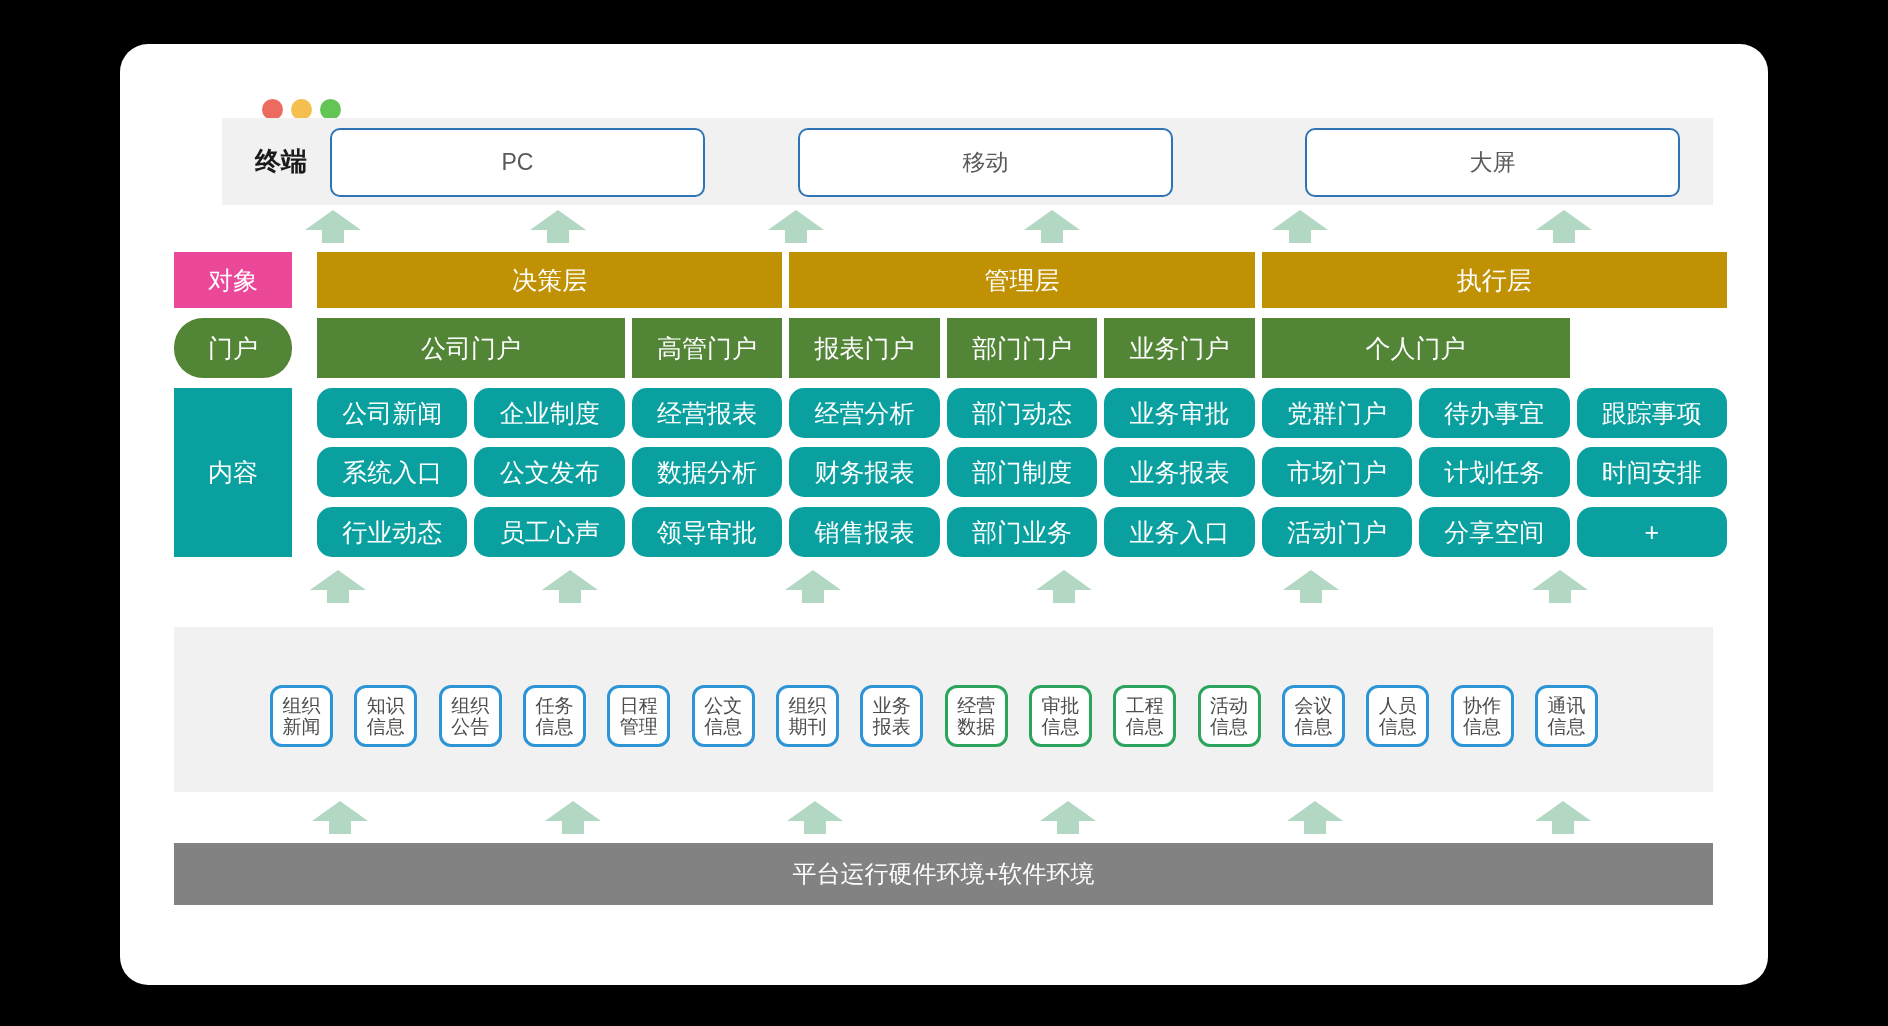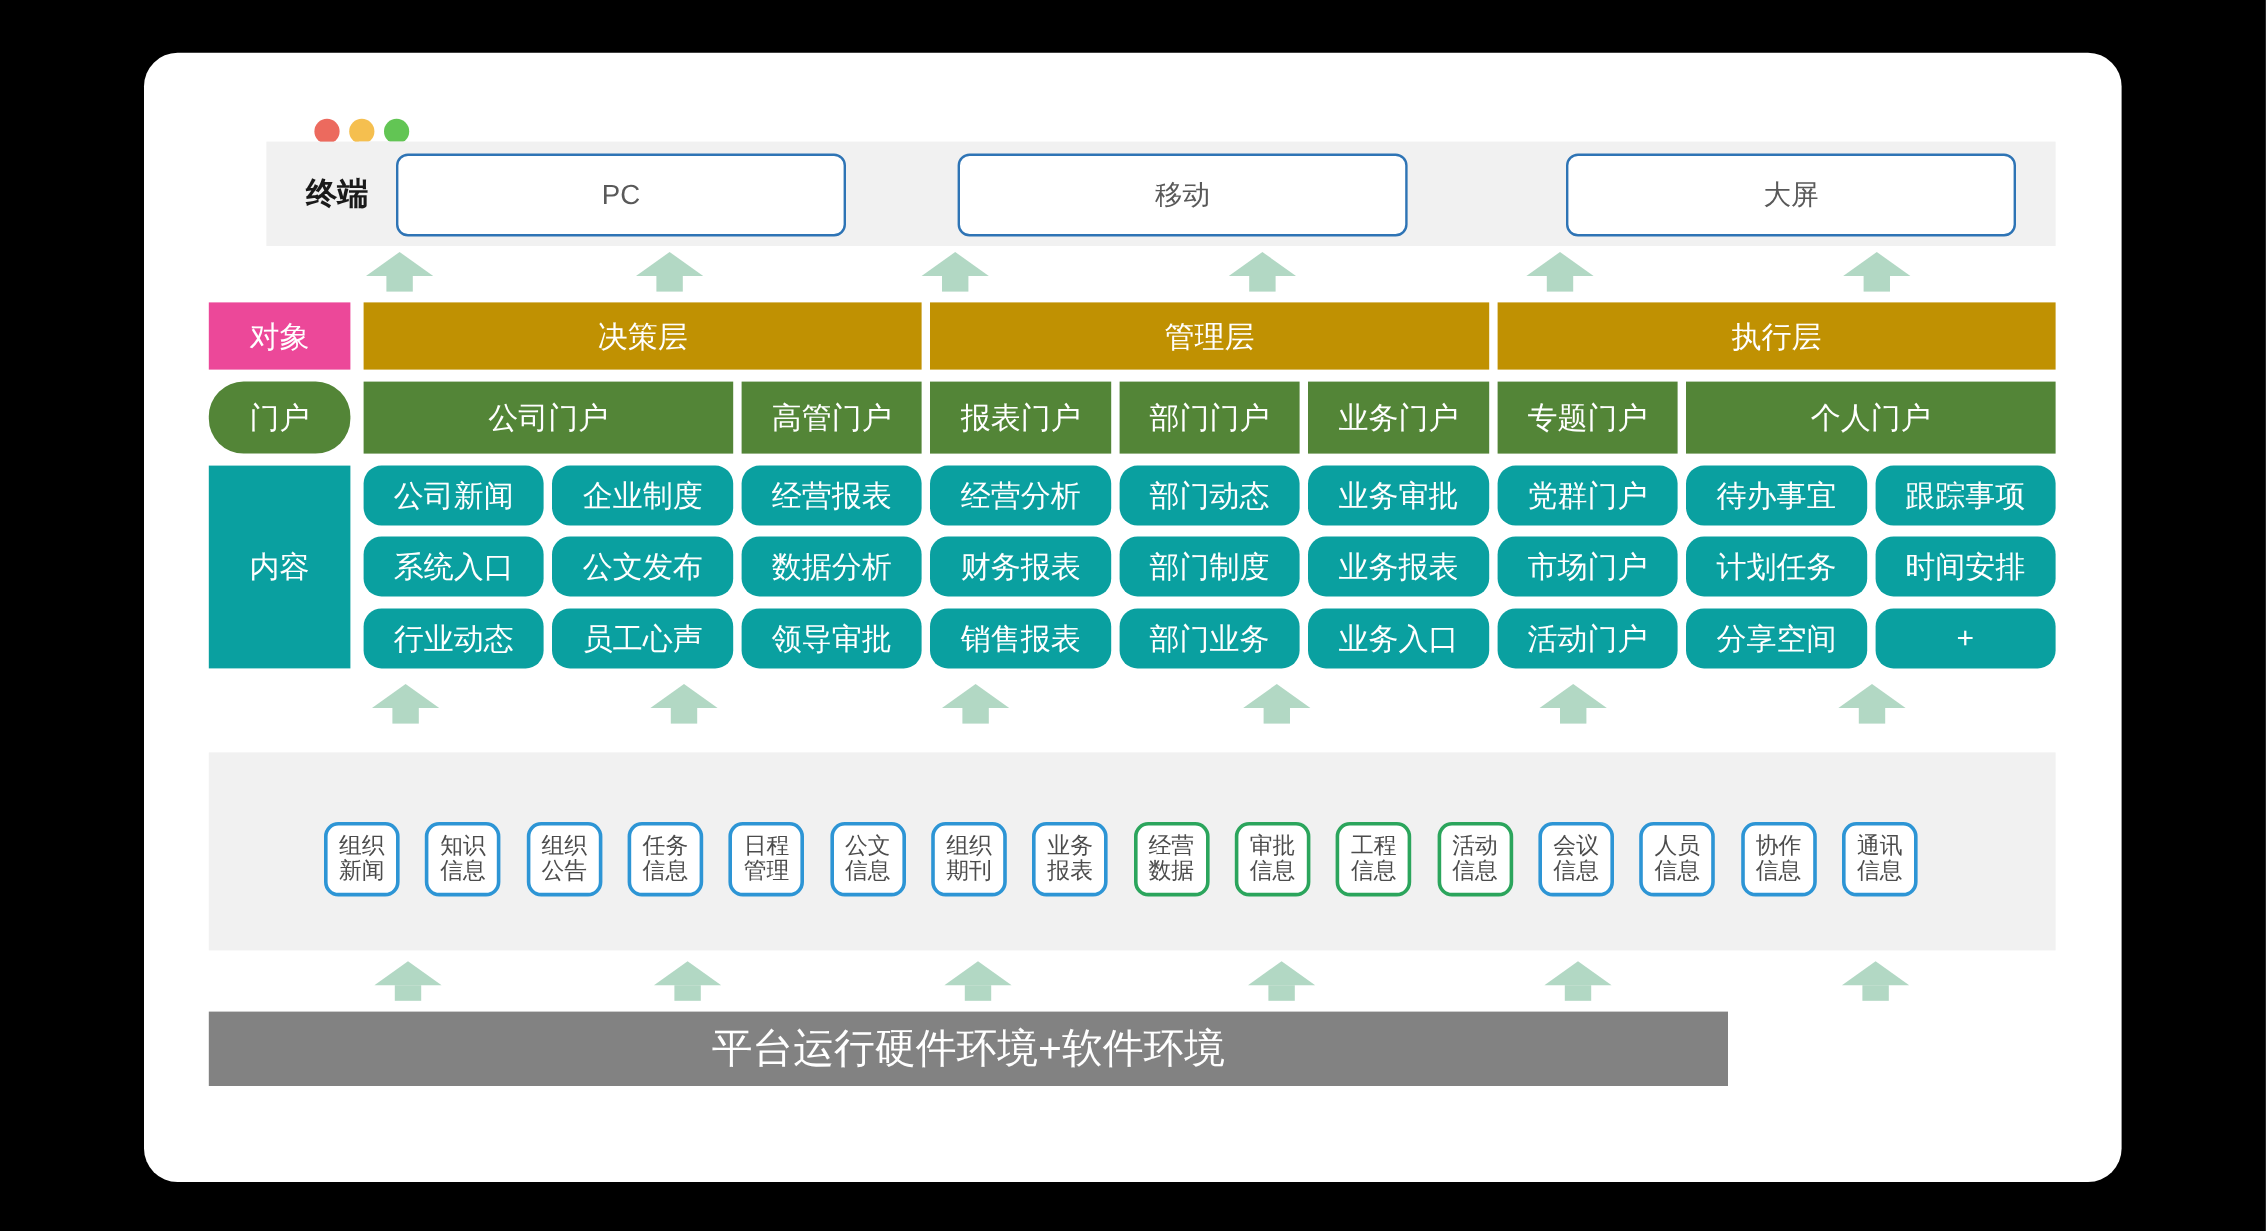--- a/index.html
+++ b/index.html
@@ -14,21 +14,21 @@
   }
   .dot { position:absolute; width:21px; height:21px; border-radius:50%; top:55px; }
   .dot.r { left:142px; } .dot.y { left:171px; } .dot.g { left:200px; }
 
   
   .label-box {
     position:absolute; left:54px; width:118px; display:flex;
     align-items:center; justify-content:center; font-size:25px;
   }
   .grid9 {
-    position:absolute; left:183px; width:1410px; display:grid;
+    position:absolute; left:197px; width:1410px; display:grid;
     grid-template-columns:repeat(9,1fr); column-gap:7px;
   }
   .cell { display:flex; align-items:center; justify-content:center; color:#fff; font-size:25px; }
 
   
   .term-band { position:absolute; left:179px; top:74px; width:1414px; height:87px; background:#F1F1F1; }
   .term-label { top:74px; height:87px; background:#F1F1F1; color:#1a1a1a; font-weight:bold; font-size:26px;margin-left:48px; }
   .device {
     position:absolute; top:84px; height:69px; width:375px; background:#fff;
     border:2px solid #2E74B5; border-radius:10px; display:flex;
@@ -62,22 +62,22 @@
   .info-box {
     width:63px; height:62px; background:#fff; border-radius:12px;
     display:flex; flex-direction:column; align-items:center; justify-content:center;
     font-size:19px; line-height:21px; color:#4C4C4C; text-align:center;
   }
   .info-box.blue  { border:3px solid #2D95D5; }
   .info-box.green { border:3px solid #2BA55C; }
 
   
   .platform-bar {
-    position:absolute; left:54px; top:799px; width:1266px; height:62px; background:#828282;
-    display:flex; align-items:center; justify-content:center; color:#fff; font-size:34px;
+    position:absolute; left:54px; top:799px; width:1539px; height:62px; background:#828282;
+    display:flex; align-items:center; justify-content:center; color:#fff; font-size:24px;
   }
 </style>
 </head>
 <body>
 
 <div class="window">
   <div class="dot r" style="background:#EC6A5E"></div>
   <div class="dot y" style="background:#F5BF4F"></div>
   <div class="dot g" style="background:#62C554"></div>
 
@@ -171,21 +171,20 @@
       <div class="cell obj-cell">执行层</div>
     </div>
 
   <div class="label-box lbl-portal">门户</div>
   <div class="grid9 row-portal" id="portal-cells">
       <div class="cell portal-cell" style="grid-column: span 2;">公司门户</div>
       <div class="cell portal-cell" style="grid-column: span 1;">高管门户</div>
       <div class="cell portal-cell" style="grid-column: span 1;">报表门户</div>
       <div class="cell portal-cell" style="grid-column: span 1;">部门门户</div>
       <div class="cell portal-cell" style="grid-column: span 1;">业务门户</div>
-      <div class="cell portal-cell" style="grid-column: span 1;">专题门户</div>
       <div class="cell portal-cell" style="grid-column: span 2;">个人门户</div>
     </div>
 
   <div class="label-box lbl-content">内容</div>
   <div class="grid9 content-row row-c1" id="content-r0">
       <div class="cell content-cell">公司新闻</div>
       <div class="cell content-cell">企业制度</div>
       <div class="cell content-cell">经营报表</div>
       <div class="cell content-cell">经营分析</div>
       <div class="cell content-cell">部门动态</div>

